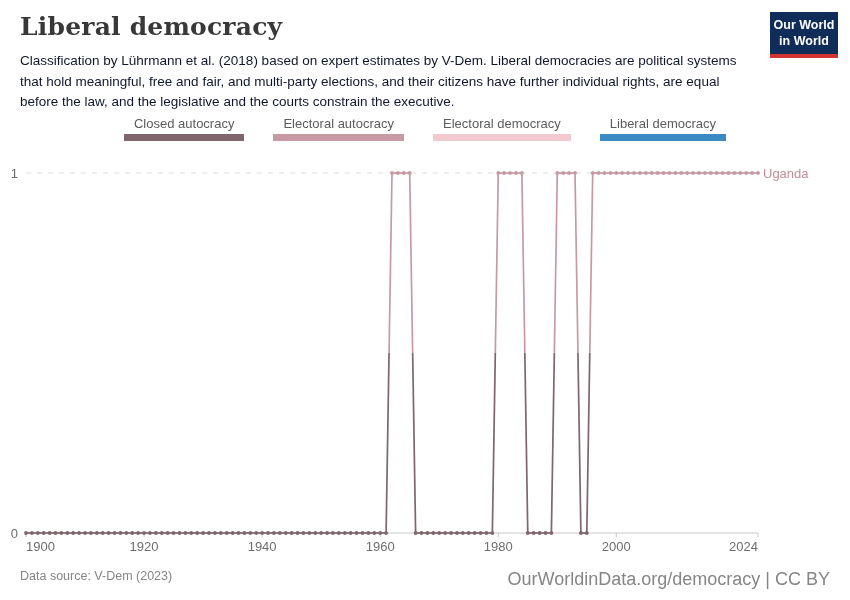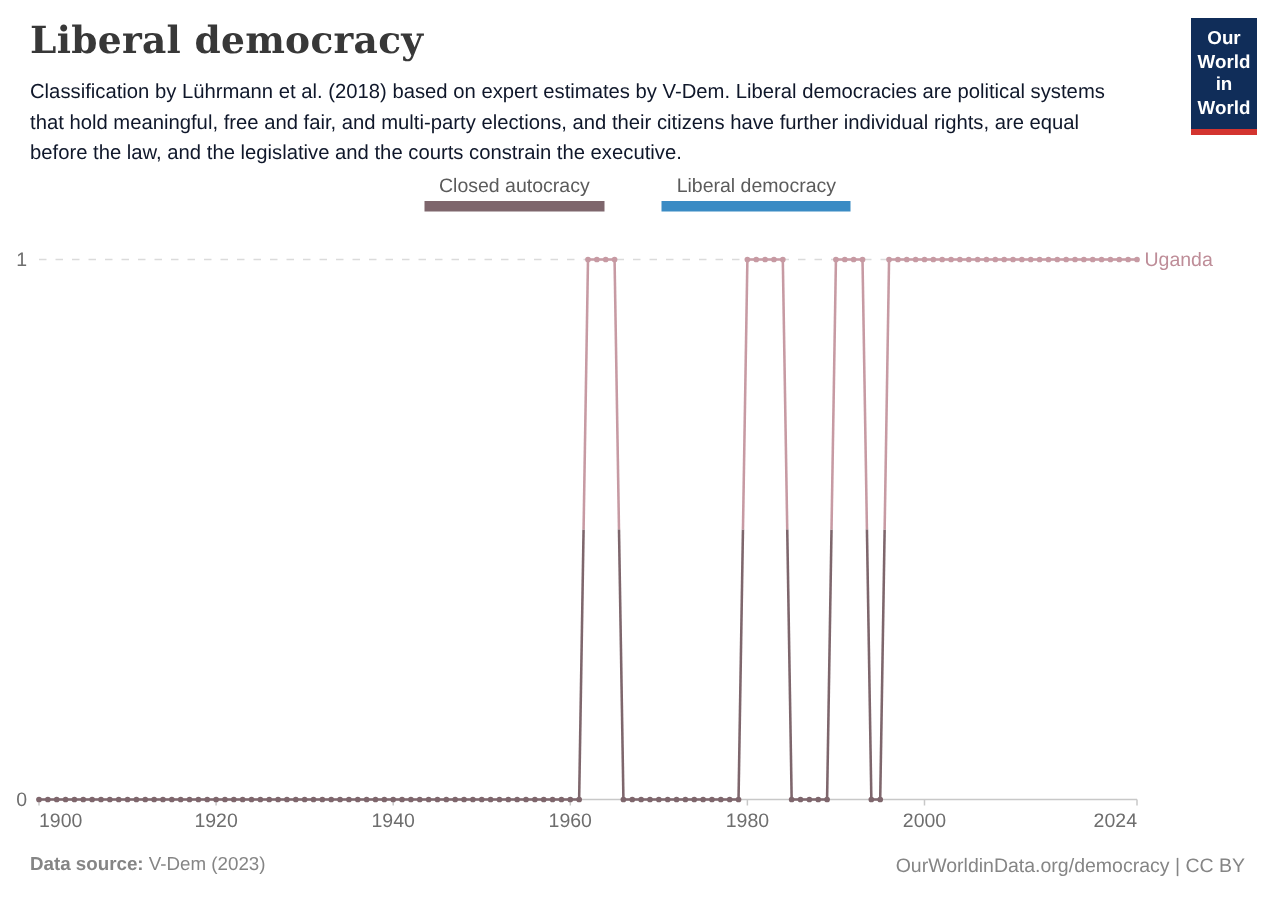--- a/index.html
+++ b/index.html
@@ -6,46 +6,46 @@
   body{
     width:850px;height:600px;position:relative;background:#ffffff;
     font-family:"Liberation Sans", sans-serif;overflow:hidden;
   }
   .title{
     position:absolute;left:20px;top:12px;
     font-family:"DejaVu Serif","Liberation Serif",serif;
     font-weight:700;font-size:25px;color:#383838;letter-spacing:.2px;
   }
   .logo{
-    position:absolute;top:12px;right:12px;width:44px;
+    position:absolute;top:12px;right:12px;width:68px;
     text-align:center;cursor:pointer;
   }
   .logo .box{
     background:#102D59;color:#ffffff;font-weight:700;font-size:12.5px;
     line-height:1.25;padding:6px 2px 5px 2px;
   }
   .logo .bar{height:4px;background:#D3342F;}
   .subtitle{
     position:absolute;left:20px;top:51px;width:728px;
     font-size:13.5px;line-height:1.52;color:#0f172a;
   }
   .legend{
     position:absolute;left:0;top:116px;width:850px;
-    display:flex;justify-content:center;align-items:flex-end;gap:19px;
+    display:flex;justify-content:center;align-items:flex-end;gap:29px;
   }
   .legend-item{display:flex;flex-direction:column;align-items:center;}
   .legend-item .lbl{font-size:13px;color:#5b5b5b;padding:0 10px 3px 10px;white-space:nowrap;}
   .legend-item .swatch{height:7px;width:100%;}
   svg.chart{position:absolute;left:0;top:0;}
   .footer-left{
     position:absolute;left:20px;top:569px;font-size:12.5px;color:#858585;
   }
-  .footer-left b{font-weight:700;}
+  .footer-left b{font-weight:400;}
   .footer-right{
-    position:absolute;right:20px;top:569px;font-size:13px;color:#858585;cursor:pointer;
+    position:absolute;right:20px;top:569px;font-size:18px;color:#858585;cursor:pointer;
   }
 </style>
 </head>
 <body>
 
 <div class="title">Liberal democracy</div>
 
 <div class="logo">
   <div class="box">
     <div>Our World</div>
@@ -55,21 +55,26 @@
 </div>
 
 <div class="subtitle">Classification by Lührmann et al. (2018) based on expert estimates by V-Dem. Liberal democracies are political systems that hold meaningful, free and fair, and multi-party elections, and their citizens have further individual rights, are equal before the law, and the legislative and the courts constrain the executive.</div>
 
 <div class="legend" id="legend">
     <div class="legend-item">
       <div class="lbl">Closed autocracy</div>
       <div class="swatch" style="background: rgb(126, 102, 108);"></div>
     </div>
     <div class="legend-item">
+      <div class="lbl">Electoral autocracy</div>
       <div class="swatch" style="background: rgb(199, 154, 163);"></div>
+    </div>
+    <div class="legend-item">
+      <div class="lbl">Electoral democracy</div>
+      <div class="swatch" style="background: rgb(242, 201, 206);"></div>
     </div>
     <div class="legend-item">
       <div class="lbl">Liberal democracy</div>
       <div class="swatch" style="background: rgb(58, 139, 196);"></div>
     </div>
   </div>
 
 <svg class="chart" id="chart" width="850" height="600" viewBox="0 0 850 600">
     <line x1="26" x2="758" y1="173" y2="173" stroke="#dbdbdb" stroke-width="1" stroke-dasharray="5,6"></line>
     <line x1="26" x2="758" y1="533" y2="533" stroke="#c8c8c8" stroke-width="1"></line>

